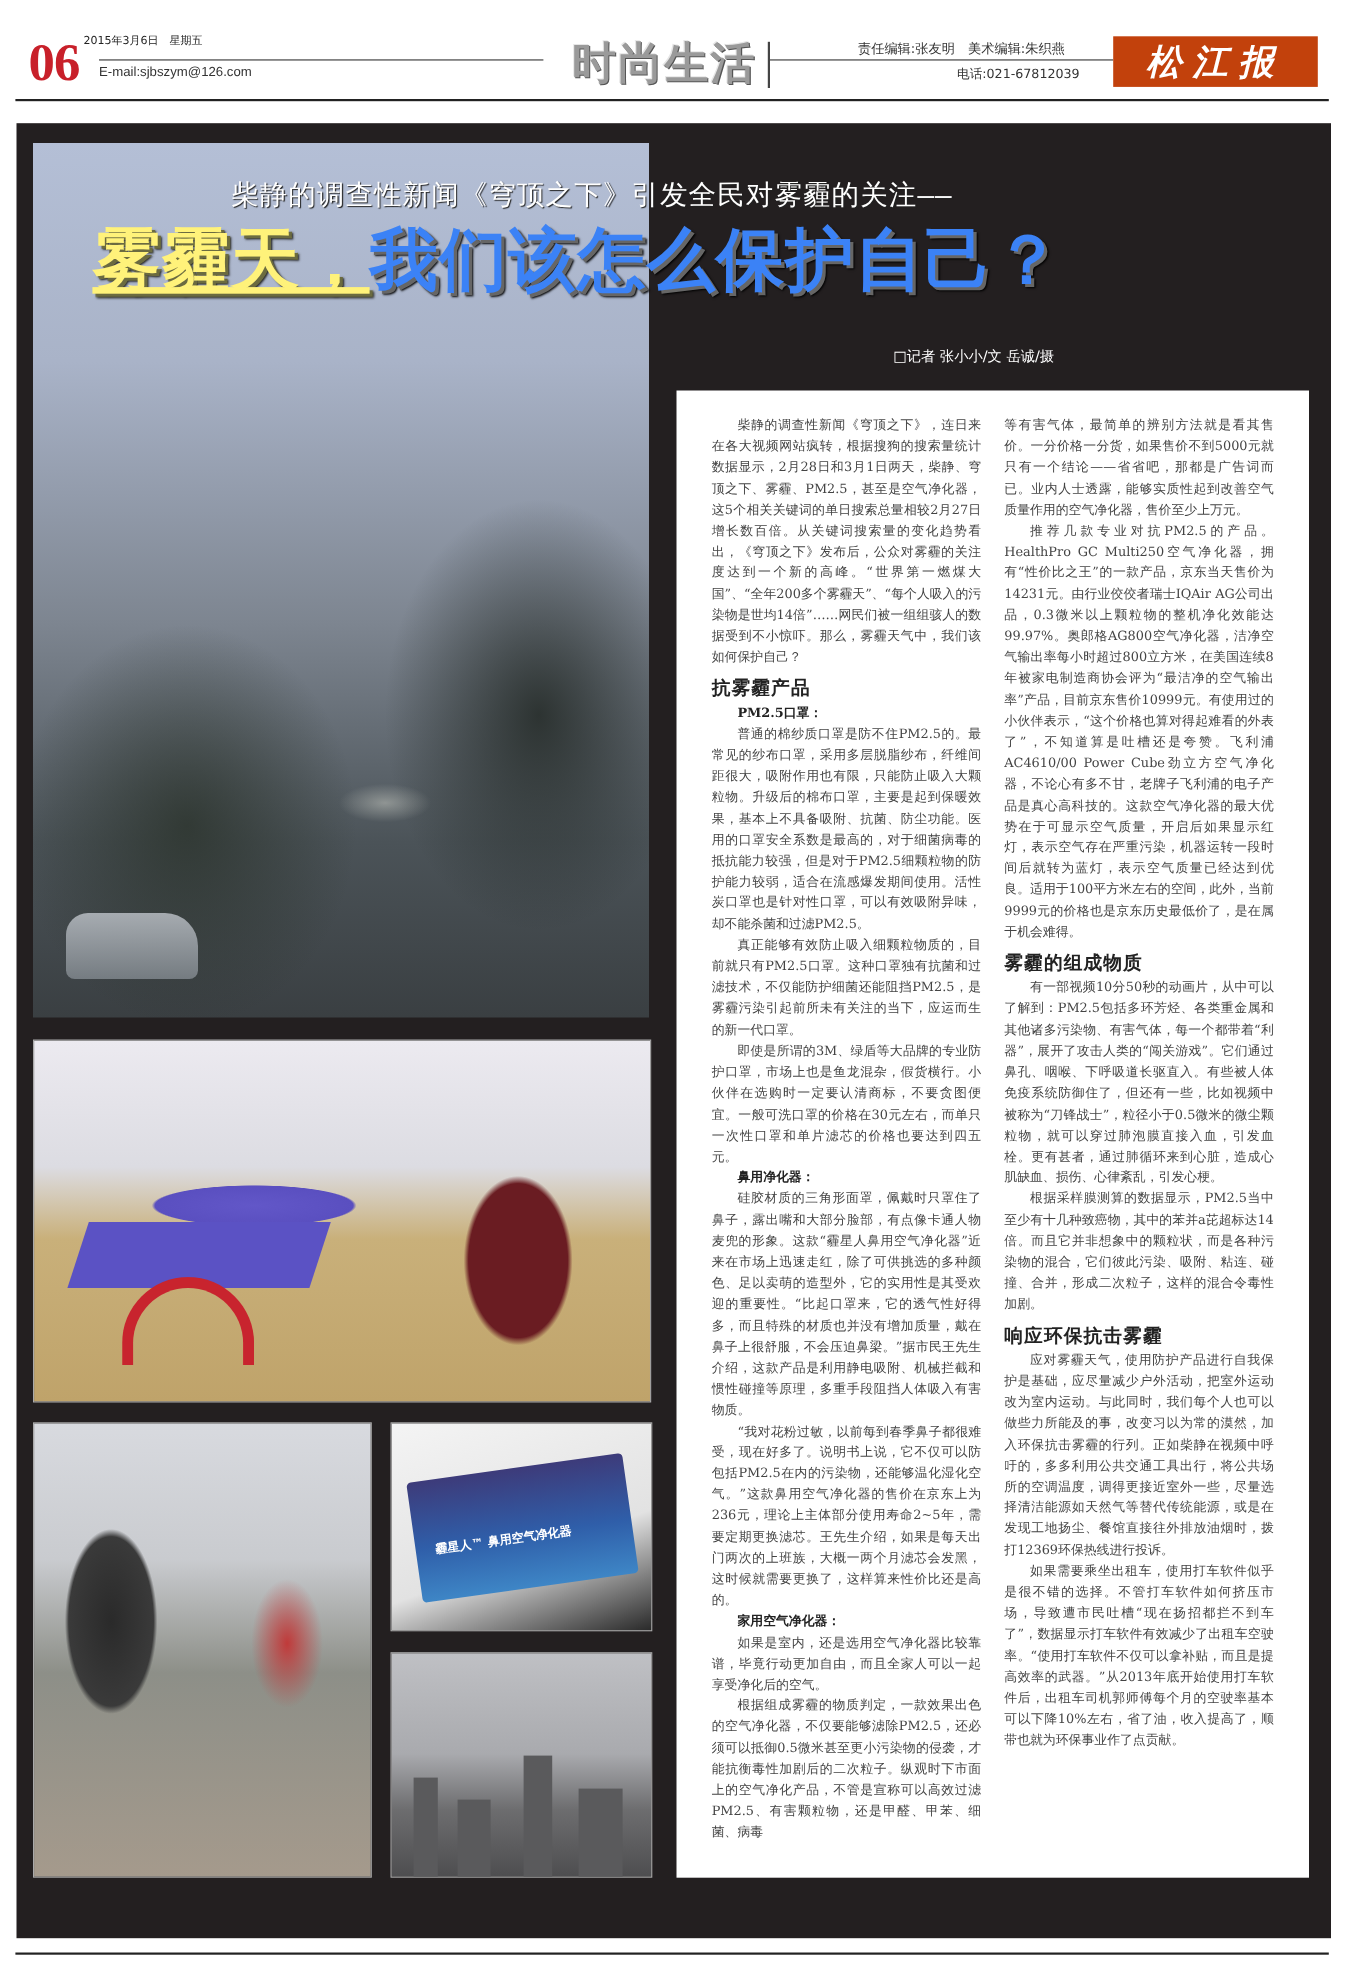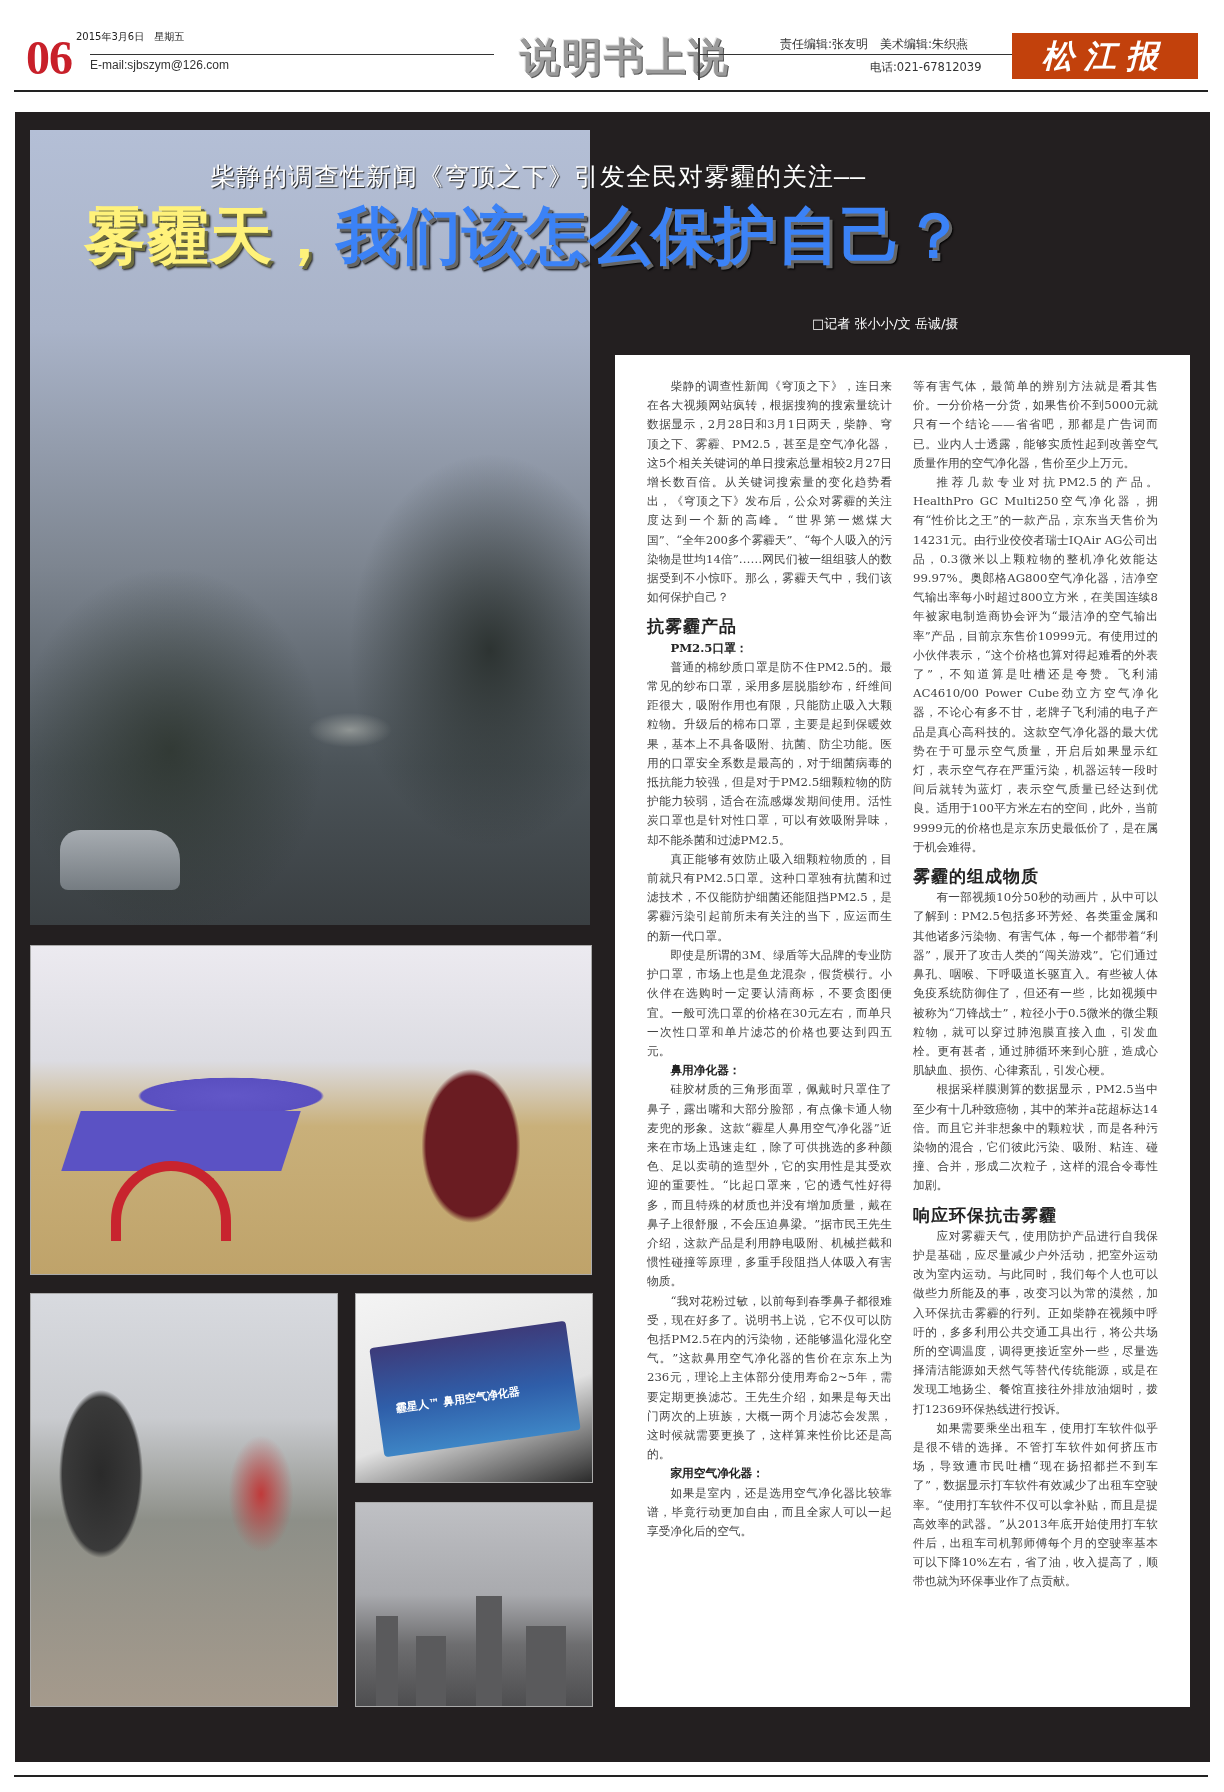--- a/index.html
+++ b/index.html
@@ -28,21 +28,21 @@
     background:
       radial-gradient(ellipse 60px 25px at 320px 600px, rgba(255,255,240,0.35), transparent 70%),
       radial-gradient(ellipse 220px 260px at 140px 620px, rgba(40,48,40,0.75), transparent 70%),
       radial-gradient(ellipse 200px 280px at 460px 520px, rgba(30,36,32,0.8), transparent 70%),
       linear-gradient(180deg, #b4bfd6 0%, #a9b3c8 25%, #7d8590 55%, #4b5358 80%, #3a3f42 100%);
   }
   .hero-cars { position: absolute; left: 30px; top: 700px; width: 120px; height: 60px; border-radius: 20px 30px 8px 8px; background: linear-gradient(#b9bec4, #7f868c); opacity: 0.85; }
 
   .kicker { position: absolute; left: 210px; top: 160px; font-family: Liberation Mono, monospace; font-size: 25px; color: #fff; text-shadow: 1px 1px 1px #222; letter-spacing: 1px; white-space: nowrap; }
   .headline { position: absolute; left: 84px; top: 205px; font-family: "DejaVu Sans", sans-serif; font-weight: bold; font-size: 62px; white-space: nowrap; letter-spacing: 1px; line-height: 1; }
-  .headline .hl-yellow { color: #fff27a; text-shadow: 3px 3px 0 #6b6b40, 4px 4px 2px #222; }
+  .headline .hl-yellow { color: #fff27a; text-shadow: 3px 3px 0 #6b6b40, 4px 4px 2px #222; text-decoration: underline; }
   .headline .hl-white { color: #3b82f6; text-shadow: 3px 3px 0 #666, 4px 4px 2px #000; }
   .byline { position: absolute; left: 812px; top: 315px; font-family: "DejaVu Sans", sans-serif; font-size: 13px; color: #fff; }
 
   
   .article { position: absolute; left: 615px; top: 355px; width: 575px; height: 1352px; background: #fff; }
   .col { position: absolute; top: 22px; width: 245px; font-size: 11.7px; line-height: 19.2px; color: #444; text-align: justify; }
   .col-1 { left: 32px; }
   .col-2 { left: 298px; }
   .col p { text-indent: 2em; }
   .col h3 { font-family: "DejaVu Sans", sans-serif; font-size: 17px; color: #222; font-weight: bold; margin: 10px 0 2px; letter-spacing: 1px; }
@@ -74,21 +74,21 @@
   .bottom-rule { position: absolute; left: 14px; top: 1775px; width: 1194px; height: 2px; background: #222; }
 </style>
 </head>
 <body>
 
 <div class="masthead">
   <div class="page-num">06</div>
   <div class="date-line">2015年3月6日　星期五</div>
   <div class="rule-left"></div>
   <div class="email-line">E-mail:sjbszym@126.com</div>
-  <div class="section-title">说明书上说</div>
+  <div class="section-title">时尚生活</div>
   <div class="vbar"></div>
   <div class="rule-right"></div>
   <div class="editors">责任编辑:张友明　美术编辑:朱织燕</div>
   <div class="phone">电话:021-67812039</div>
   <div class="logo">松江报</div>
   <div class="top-rule"></div>
 </div>
 
 <div class="panel"></div>
 
@@ -125,20 +125,21 @@
     <h3>抗雾霾产品</h3>
     <div class="sub">PM2.5口罩：</div>
     <p>普通的棉纱质口罩是防不住PM2.5的。最常见的纱布口罩，采用多层脱脂纱布，纤维间距很大，吸附作用也有限，只能防止吸入大颗粒物。升级后的棉布口罩，主要是起到保暖效果，基本上不具备吸附、抗菌、防尘功能。医用的口罩安全系数是最高的，对于细菌病毒的抵抗能力较强，但是对于PM2.5细颗粒物的防护能力较弱，适合在流感爆发期间使用。活性炭口罩也是针对性口罩，可以有效吸附异味，却不能杀菌和过滤PM2.5。</p>
     <p>真正能够有效防止吸入细颗粒物质的，目前就只有PM2.5口罩。这种口罩独有抗菌和过滤技术，不仅能防护细菌还能阻挡PM2.5，是雾霾污染引起前所未有关注的当下，应运而生的新一代口罩。</p>
     <p>即使是所谓的3M、绿盾等大品牌的专业防护口罩，市场上也是鱼龙混杂，假货横行。小伙伴在选购时一定要认清商标，不要贪图便宜。一般可洗口罩的价格在30元左右，而单只一次性口罩和单片滤芯的价格也要达到四五元。</p>
     <div class="sub">鼻用净化器：</div>
     <p>硅胶材质的三角形面罩，佩戴时只罩住了鼻子，露出嘴和大部分脸部，有点像卡通人物麦兜的形象。这款“霾星人鼻用空气净化器”近来在市场上迅速走红，除了可供挑选的多种颜色、足以卖萌的造型外，它的实用性是其受欢迎的重要性。“比起口罩来，它的透气性好得多，而且特殊的材质也并没有增加质量，戴在鼻子上很舒服，不会压迫鼻梁。”据市民王先生介绍，这款产品是利用静电吸附、机械拦截和惯性碰撞等原理，多重手段阻挡人体吸入有害物质。</p>
     <p>“我对花粉过敏，以前每到春季鼻子都很难受，现在好多了。说明书上说，它不仅可以防包括PM2.5在内的污染物，还能够温化湿化空气。”这款鼻用空气净化器的售价在京东上为236元，理论上主体部分使用寿命2~5年，需要定期更换滤芯。王先生介绍，如果是每天出门两次的上班族，大概一两个月滤芯会发黑，这时候就需要更换了，这样算来性价比还是高的。</p>
     <div class="sub">家用空气净化器：</div>
     <p>如果是室内，还是选用空气净化器比较靠谱，毕竟行动更加自由，而且全家人可以一起享受净化后的空气。</p>
+    <p>根据组成雾霾的物质判定，一款效果出色的空气净化器，不仅要能够滤除PM2.5，还必须可以抵御0.5微米甚至更小污染物的侵袭，才能抗衡毒性加剧后的二次粒子。纵观时下市面上的空气净化产品，不管是宣称可以高效过滤PM2.5、有害颗粒物，还是甲醛、甲苯、细菌、病毒</p>
   </div>
   <div class="col col-2">
     <p style="text-indent:0">等有害气体，最简单的辨别方法就是看其售价。一分价格一分货，如果售价不到5000元就只有一个结论——省省吧，那都是广告词而已。业内人士透露，能够实质性起到改善空气质量作用的空气净化器，售价至少上万元。</p>
     <p>推荐几款专业对抗PM2.5的产品。HealthPro GC Multi250空气净化器，拥有“性价比之王”的一款产品，京东当天售价为14231元。由行业佼佼者瑞士IQAir AG公司出品，0.3微米以上颗粒物的整机净化效能达99.97%。奥郎格AG800空气净化器，洁净空气输出率每小时超过800立方米，在美国连续8年被家电制造商协会评为“最洁净的空气输出率”产品，目前京东售价10999元。有使用过的小伙伴表示，“这个价格也算对得起难看的外表了”，不知道算是吐槽还是夸赞。飞利浦AC4610/00 Power Cube劲立方空气净化器，不论心有多不甘，老牌子飞利浦的电子产品是真心高科技的。这款空气净化器的最大优势在于可显示空气质量，开启后如果显示红灯，表示空气存在严重污染，机器运转一段时间后就转为蓝灯，表示空气质量已经达到优良。适用于100平方米左右的空间，此外，当前9999元的价格也是京东历史最低价了，是在属于机会难得。</p>
     <h3>雾霾的组成物质</h3>
     <p>有一部视频10分50秒的动画片，从中可以了解到：PM2.5包括多环芳烃、各类重金属和其他诸多污染物、有害气体，每一个都带着“利器”，展开了攻击人类的“闯关游戏”。它们通过鼻孔、咽喉、下呼吸道长驱直入。有些被人体免疫系统防御住了，但还有一些，比如视频中被称为“刀锋战士”，粒径小于0.5微米的微尘颗粒物，就可以穿过肺泡膜直接入血，引发血栓。更有甚者，通过肺循环来到心脏，造成心肌缺血、损伤、心律紊乱，引发心梗。</p>
     <p>根据采样膜测算的数据显示，PM2.5当中至少有十几种致癌物，其中的苯并a芘超标达14倍。而且它并非想象中的颗粒状，而是各种污染物的混合，它们彼此污染、吸附、粘连、碰撞、合并，形成二次粒子，这样的混合令毒性加剧。</p>
     <h3>响应环保抗击雾霾</h3>
     <p>应对雾霾天气，使用防护产品进行自我保护是基础，应尽量减少户外活动，把室外运动改为室内运动。与此同时，我们每个人也可以做些力所能及的事，改变习以为常的漠然，加入环保抗击雾霾的行列。正如柴静在视频中呼吁的，多多利用公共交通工具出行，将公共场所的空调温度，调得更接近室外一些，尽量选择清洁能源如天然气等替代传统能源，或是在发现工地扬尘、餐馆直接往外排放油烟时，拨打12369环保热线进行投诉。</p>
     <p>如果需要乘坐出租车，使用打车软件似乎是很不错的选择。不管打车软件如何挤压市场，导致遭市民吐槽“现在扬招都拦不到车了”，数据显示打车软件有效减少了出租车空驶率。“使用打车软件不仅可以拿补贴，而且是提高效率的武器。”从2013年底开始使用打车软件后，出租车司机郭师傅每个月的空驶率基本可以下降10%左右，省了油，收入提高了，顺带也就为环保事业作了点贡献。</p>

